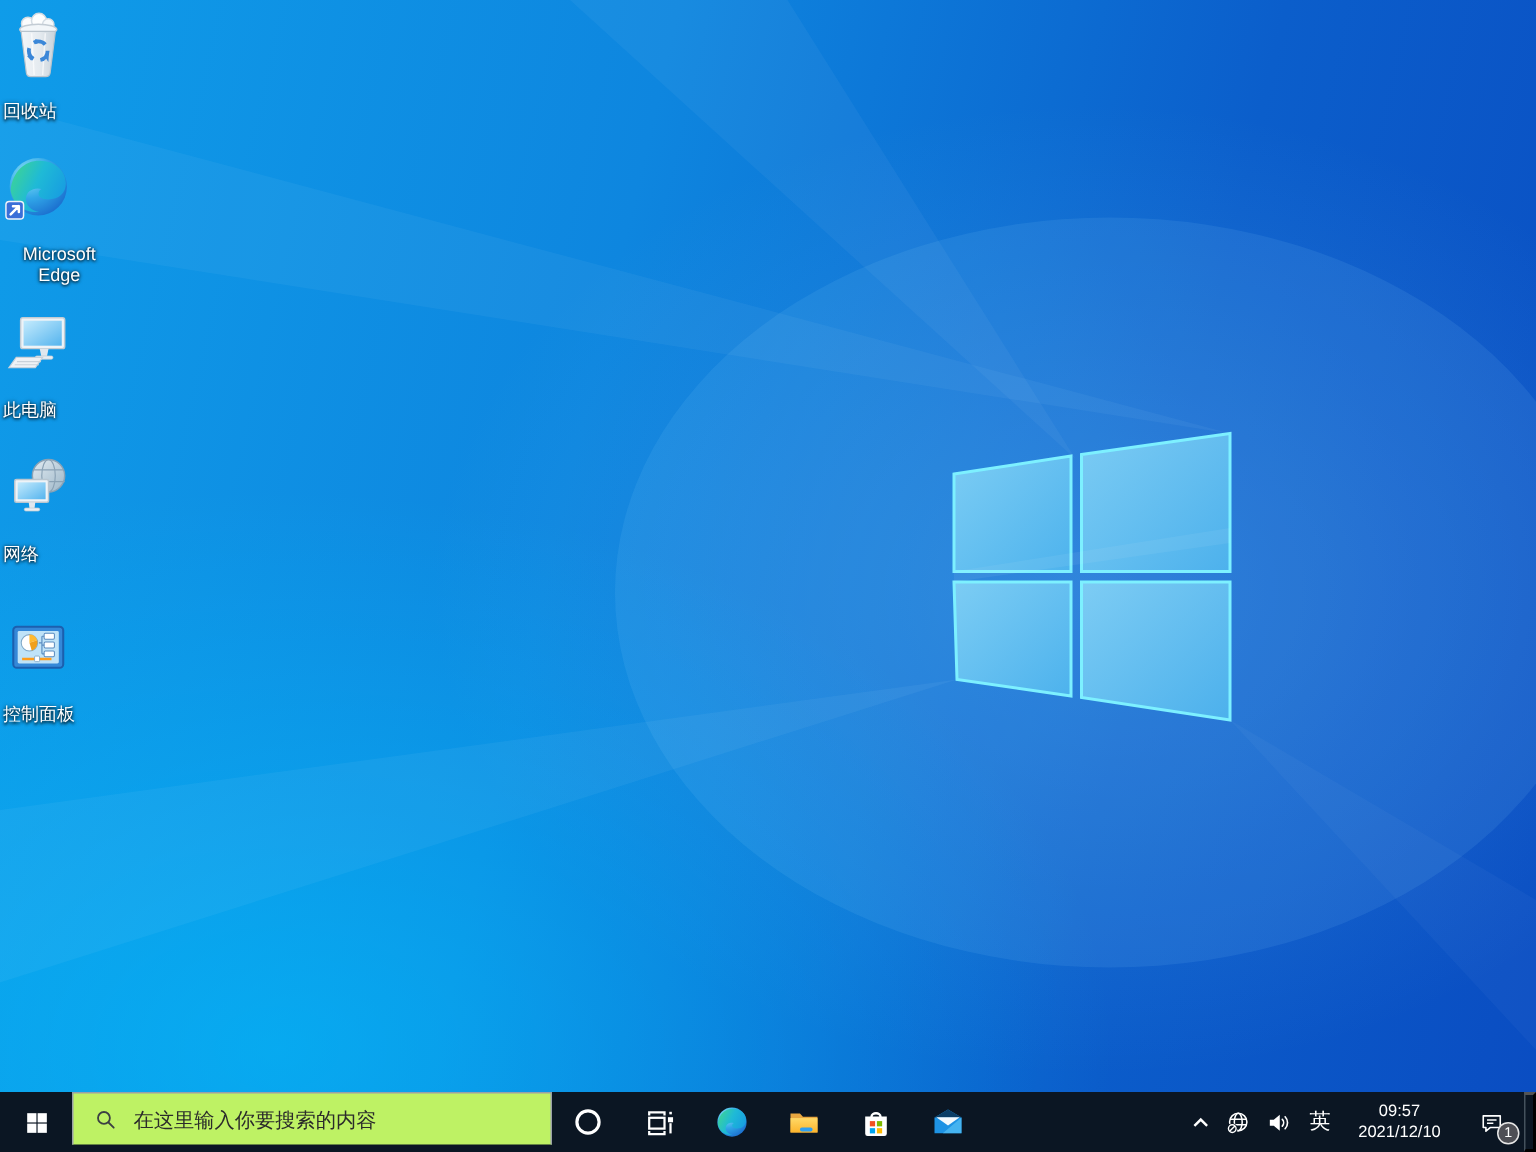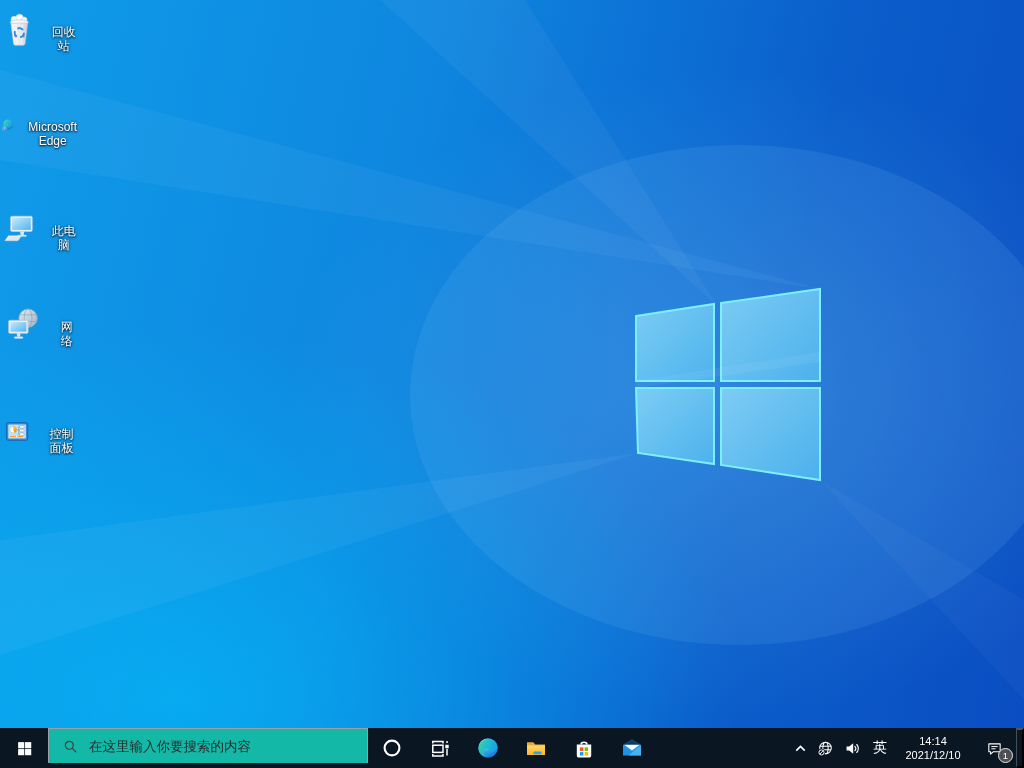--- a/index.html
+++ b/index.html
@@ -14,21 +14,21 @@
     background:
       radial-gradient(ellipse 900px 600px at 18% 96%, rgba(0,200,255,.50), rgba(0,200,255,0) 62%),
       radial-gradient(ellipse 760px 560px at 71% 54%, rgba(130,215,255,.22), rgba(130,215,255,0) 58%),
       linear-gradient(103deg, #0f9ce9 0%, #0e86df 38%, #0b5ecb 72%, #0a4dc2 100%);
   }
   .wallpaper svg { position:absolute; inset:0; }
 
   
   .dicon {
     position:absolute; left:2px; width:75px;
-    display:flex; flex-direction:row; align-items:flex-end; gap:14px;
+    display:flex; flex-direction:column; align-items:flex-start; gap:14px;
     cursor:default;
   }
   .dicon .ico48 { width:47px; height:47px; }
   .dlabel {
     color:#fff; font-size:12px; line-height:1.18; text-align:center;
     text-shadow:0 1px 2px rgba(0,0,0,.9), 0 0 3px rgba(0,0,0,.65);
   }
 
   
   .taskbar {
@@ -36,21 +36,21 @@
     background:#0b1623; display:flex; align-items:stretch;
   }
   .tbtn {
     width:48px; height:40px; display:flex; align-items:center; justify-content:center;
     background:transparent; border:none; cursor:pointer; position:relative; flex:0 0 auto;
   }
   .tbtn svg { width:24px; height:24px; }
   .start svg { width:17px; height:17px; }
 
   .searchbox {
-    flex:0 0 320px; height:35px; background:#14b8a6;
+    flex:0 0 320px; height:35px; background:#bef264;
     border:1px solid #9aa0a6; border-bottom:none;
     display:flex; align-items:center; gap:10px; padding-left:13px;
   }
   .searchbox svg { width:17px; height:17px; flex:0 0 auto; }
   .searchbox input {
     border:none; outline:none; background:transparent; width:270px;
     font-size:13.5px; color:#1b1b1b; font-family:inherit;
   }
   .searchbox input::placeholder { color:#2b2b2b; opacity:1; }
 
@@ -374,21 +374,21 @@
       </button>
       <button class="trbtn tr-vol">
         <svg>
             <use href="#sym-speaker"></use>
           </svg>
       </button>
       <button class="trbtn tr-ime">
         <span>英</span>
       </button>
       <div class="tr-clock">
-        <span>14:14</span>
+        <span>09:57</span>
         <span>2021/12/10</span>
       </div>
       <button class="trbtn tr-action">
         <svg>
             <use href="#sym-action-center"></use>
           </svg>
         <span class="badge">1</span>
       </button>
       <button class="show-desktop"></button>
     </div>

